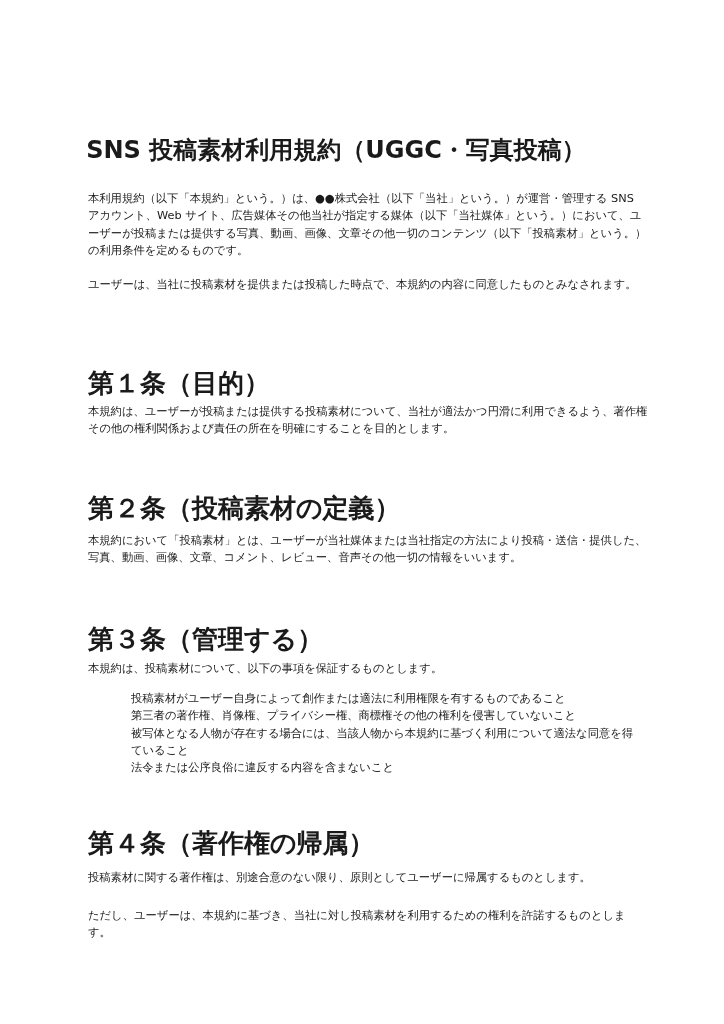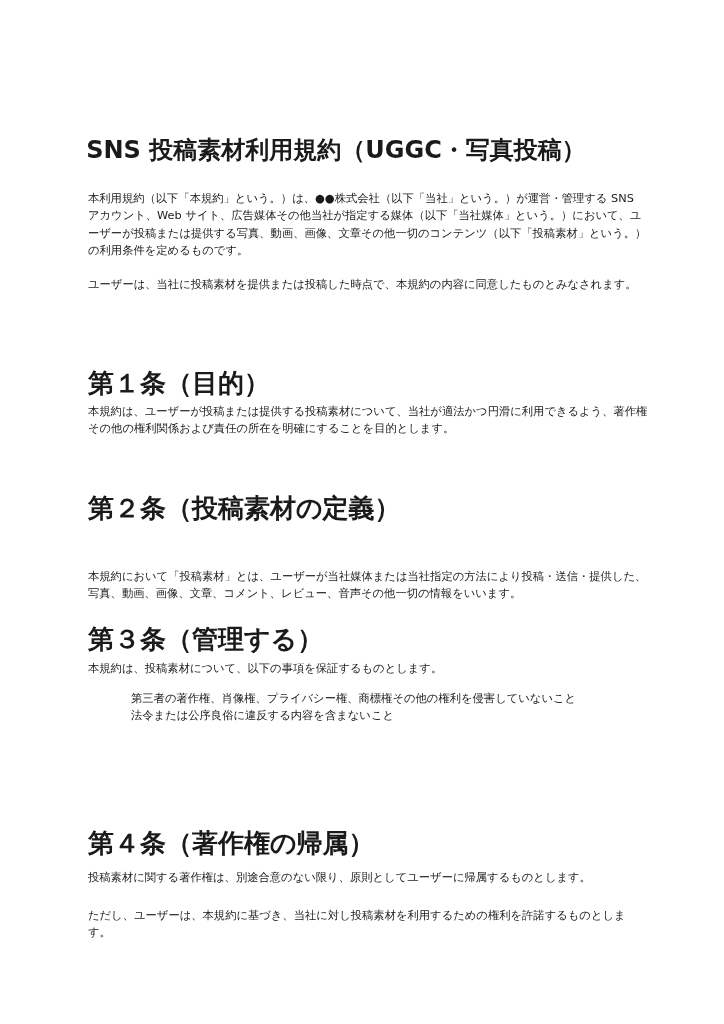--- a/index.html
+++ b/index.html
@@ -17,24 +17,26 @@
 
 <h1 class="title">SNS 投稿素材利用規約（UGGC・写真投稿）</h1>
 
 <p class="p" style="top:190px;">本利用規約（以下「本規約」という。）は、●●株式会社（以下「当社」という。）が運営・管理する SNS アカウント、Web サイト、広告媒体その他当社が指定する媒体（以下「当社媒体」という。）において、ユーザーが投稿または提供する写真、動画、画像、文章その他一切のコンテンツ（以下「投稿素材」という。）の利用条件を定めるものです。</p>
 <p class="p" style="top:276px;">ユーザーは、当社に投稿素材を提供または投稿した時点で、本規約の内容に同意したものとみなされます。</p>
 
 <h2 class="h" style="top:366px;">第１条（目的）</h2>
 <p class="p" style="top:403px;">本規約は、ユーザーが投稿または提供する投稿素材について、当社が適法かつ円滑に利用できるよう、著作権その他の権利関係および責任の所在を明確にすることを目的とします。</p>
 
 <h2 class="h" style="top:491px;">第２条（投稿素材の定義）</h2>
-<p class="p" style="top:532px;margin-top:36px;">本規約において「投稿素材」とは、ユーザーが当社媒体または当社指定の方法により投稿・送信・提供した、写真、動画、画像、文章、コメント、レビュー、音声その他一切の情報をいいます。</p>
+<p class="p" style="top:532px;">本規約において「投稿素材」とは、ユーザーが当社媒体または当社指定の方法により投稿・送信・提供した、写真、動画、画像、文章、コメント、レビュー、音声その他一切の情報をいいます。</p>
 
 <h2 class="h" style="top:622px;">第３条（管理する）</h2>
 <p class="p" style="top:660px;">本規約は、投稿素材について、以下の事項を保証するものとします。</p>
 <ul class="list" style="top:690px;">
+  <li>投稿素材がユーザー自身によって創作または適法に利用権限を有するものであること</li>
   <li>第三者の著作権、肖像権、プライバシー権、商標権その他の権利を侵害していないこと</li>
+  <li>被写体となる人物が存在する場合には、当該人物から本規約に基づく利用について適法な同意を得ていること</li>
   <li>法令または公序良俗に違反する内容を含まないこと</li>
 </ul>
 
 <h2 class="h" style="top:826px;">第４条（著作権の帰属）</h2>
 <p class="p" style="top:869px;">投稿素材に関する著作権は、別途合意のない限り、原則としてユーザーに帰属するものとします。</p>
 <p class="p" style="top:899px;margin-top:8px;">ただし、ユーザーは、本規約に基づき、当社に対し投稿素材を利用するための権利を許諾するものとします。</p>
 
 </body></html>

